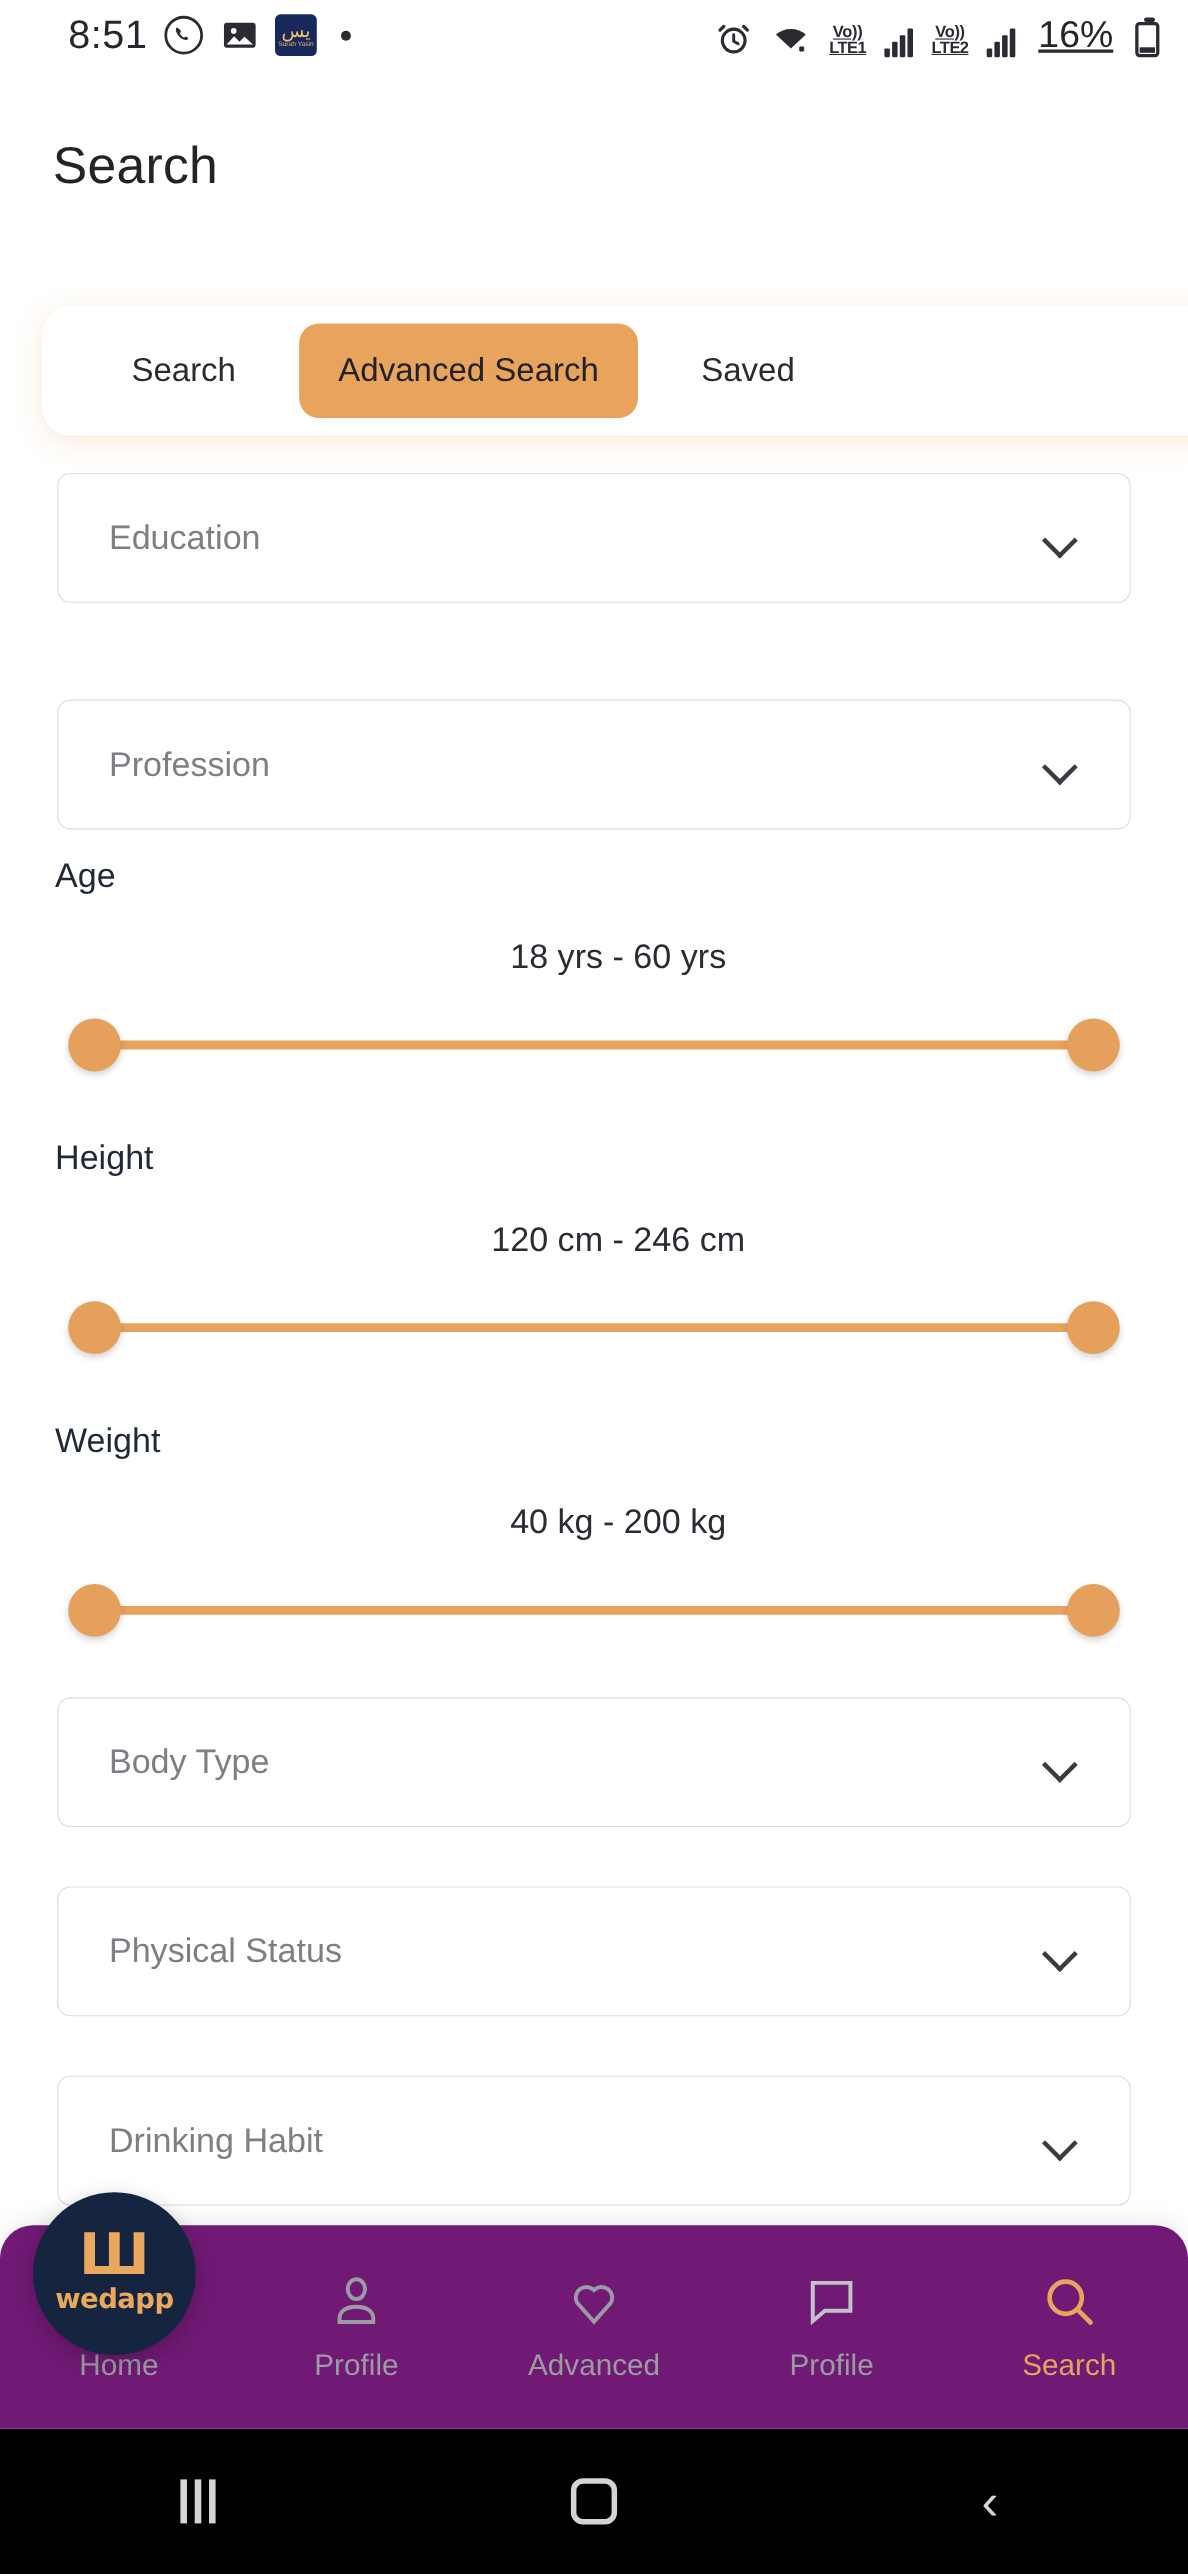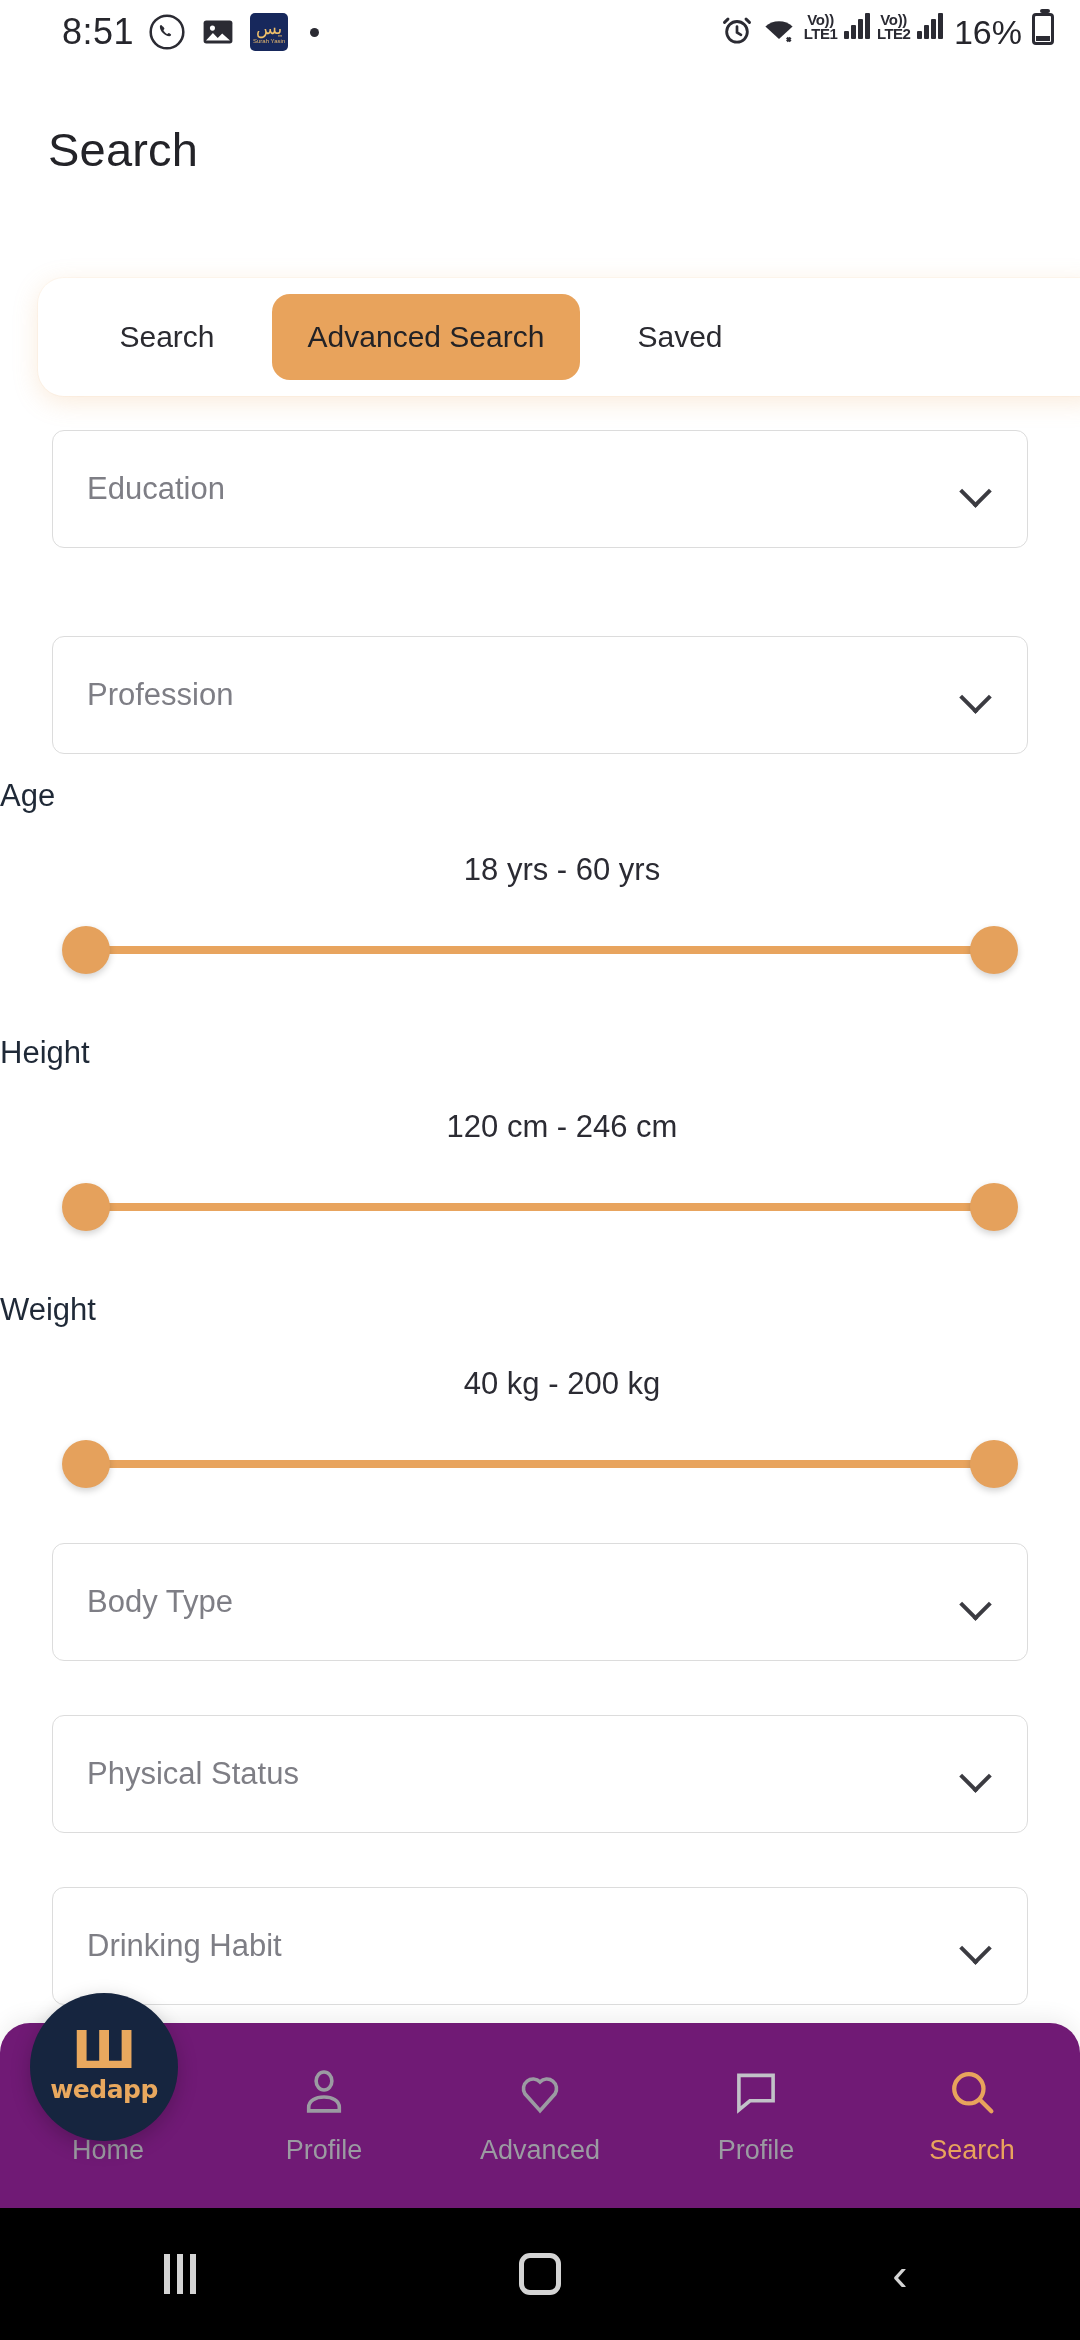--- a/index.html
+++ b/index.html
@@ -11,21 +11,21 @@
   #screen{ position:relative; width:928px; height:2340px; background:#fff; }
 
   
   .statusbar{
     position:absolute; top:0; left:0; width:1080px; height:64px;
     display:flex; align-items:center; justify-content:space-between;
     padding:0 26px 0 62px; color:#2b2b33;
   }
   .sb-left{ display:flex; align-items:center; gap:14px; }
   .sb-clock{ font-size:36px; letter-spacing:.5px; color:#26262c; }
-  .sb-right{ display:flex; align-items:flex-start; gap:7px; }
+  .sb-right{ display:flex; align-items:flex-end; gap:17px;text-decoration:underline; }
   .ic{ display:inline-flex; align-items:center; justify-content:center; }
   .yasin{
     width:38px;height:38px;border-radius:5px;background:#17285c;
     color:#f0c06a;font-size:17px;display:flex;flex-direction:column;
     align-items:center;justify-content:center;line-height:1;
   }
   .yasin small{ font-size:6px; color:#e7b96e; margin-top:1px; }
   .dot{ width:9px;height:9px;border-radius:50%;background:#2b2b33;margin-left:8px; }
   .volte{ display:flex;flex-direction:column;align-items:center;line-height:.95; }
   .volte b{ font-size:15px; font-weight:700; letter-spacing:-.3px;}
@@ -66,34 +66,34 @@
     font-family:"Liberation Sans", sans-serif;
   }
   .tab.t1{ width:210px; margin-left:24px; }
   .tab.t2{ width:308px; background:#e8a35c; color:#222226; }
   .tab.t3{ width:200px; }
 
   
   .field{
     position:absolute; left:52px; width:976px; height:118px;
     border:1.5px solid #dcdcdc; border-radius:12px; background:#fff;
-    display:flex; align-items:center; padding:0 34px;
+    display:flex; align-items:center; padding:0 46px;
     justify-content:space-between;
   }
   .field .ph{ font-size:31px; color:#7e7e85; }
   .chev{ width:34px;height:34px;position:relative; }
   .chev:before{
     content:""; position:absolute; left:5px; top:8px;
     width:19px;height:19px;border-right:4px solid #3b3b41;
     border-bottom:4px solid #3b3b41; transform:rotate(45deg);
   }
 
   
   .sgroup{ position:absolute; left:0; width:1080px; }
-  .slabel{ font-size:31px; color:#1f2937; }
+  .slabel{ font-size:31px; color:#1f2937; margin-left:50px; }
   .svalue{ font-size:31px; color:#2b2b33; text-align:center; margin-top:38px;margin-left:44px; }
   .strack{
     position:relative; height:48px; margin:38px 88px 0 88px;
   }
   .strack .line{
     position:absolute; top:20px; left:0; right:0; height:8px;
     background:#e8a45e; border-radius:4px;
   }
   .thumb{
     position:absolute; top:0; width:48px;height:48px;border-radius:50%;

